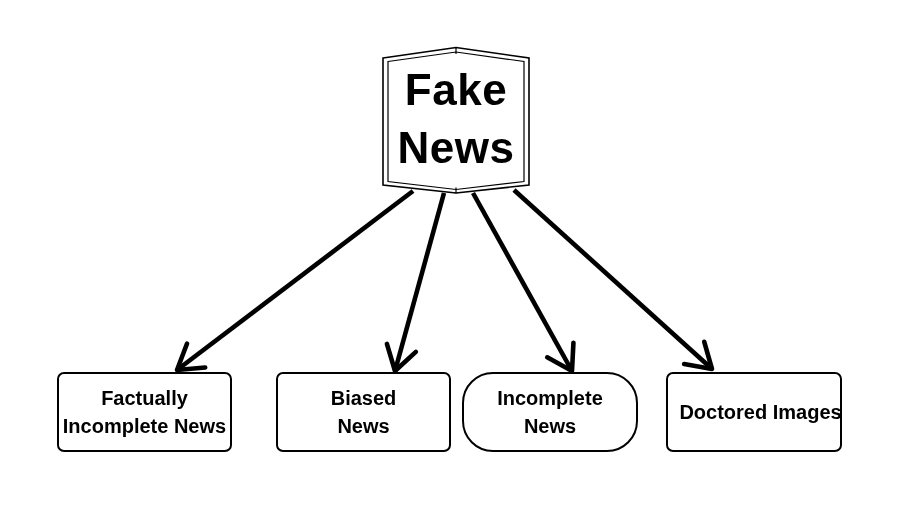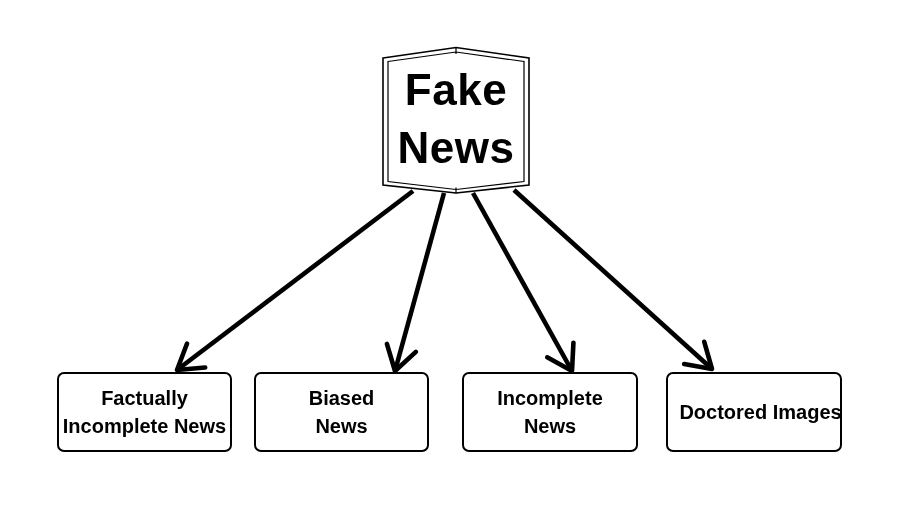--- a/index.html
+++ b/index.html
@@ -55,22 +55,22 @@
     justify-content: center;
     text-align: center;
     font-weight: bold;
     font-size: 20px;
     line-height: 28.5px;
   }
   .category-box .line {
     white-space: nowrap;
   }
   .box-1 { left: 57px; }
-  .box-2 { left: 254px; align-items: center; }
-  .box-3 { left: 462px; width: 176px; }
+  .box-2 { left: 276px; align-items: center; }
+  .box-3 { left: 462px; width: 176px; border-radius: 31px; }
   .box-4 { left: 666px; width: 176px; padding-left: 13px; }
 </style>
 </head>
 <body>
 
 <div class="canvas">
 
   <svg class="diagram-svg" viewBox="0 0 900 506" xmlns="http://www.w3.org/2000/svg">
     <defs>
       <marker id="arrowhead" markerUnits="userSpaceOnUse" markerWidth="44" markerHeight="44" viewBox="-8 -22 44 44" refX="24" refY="0" orient="auto">

